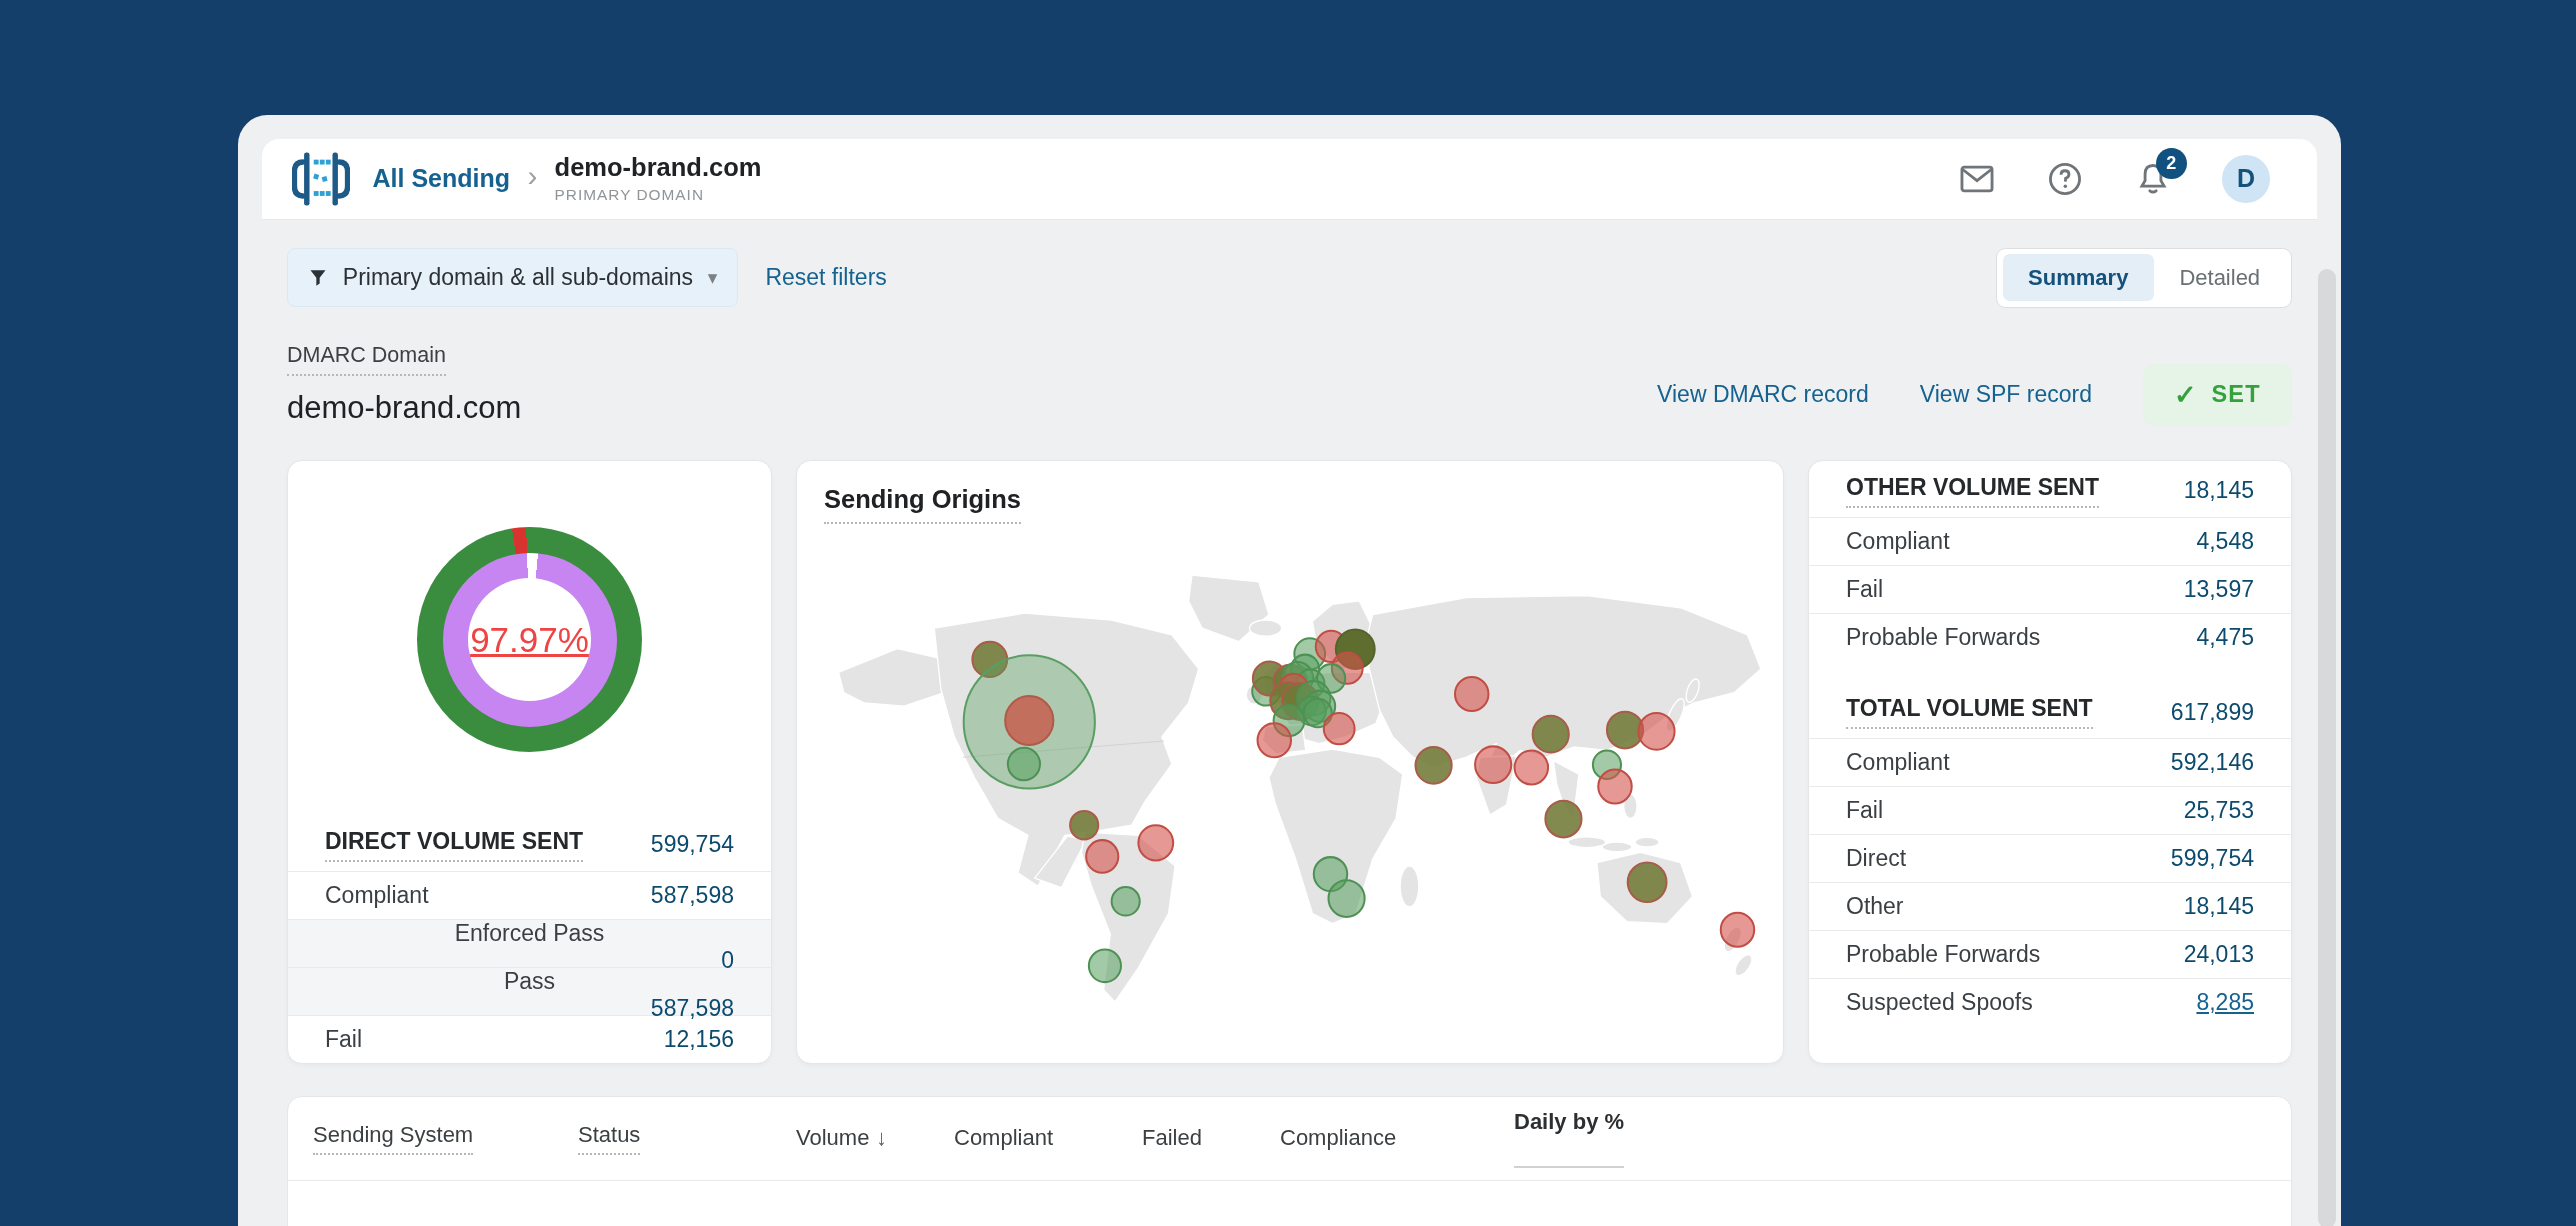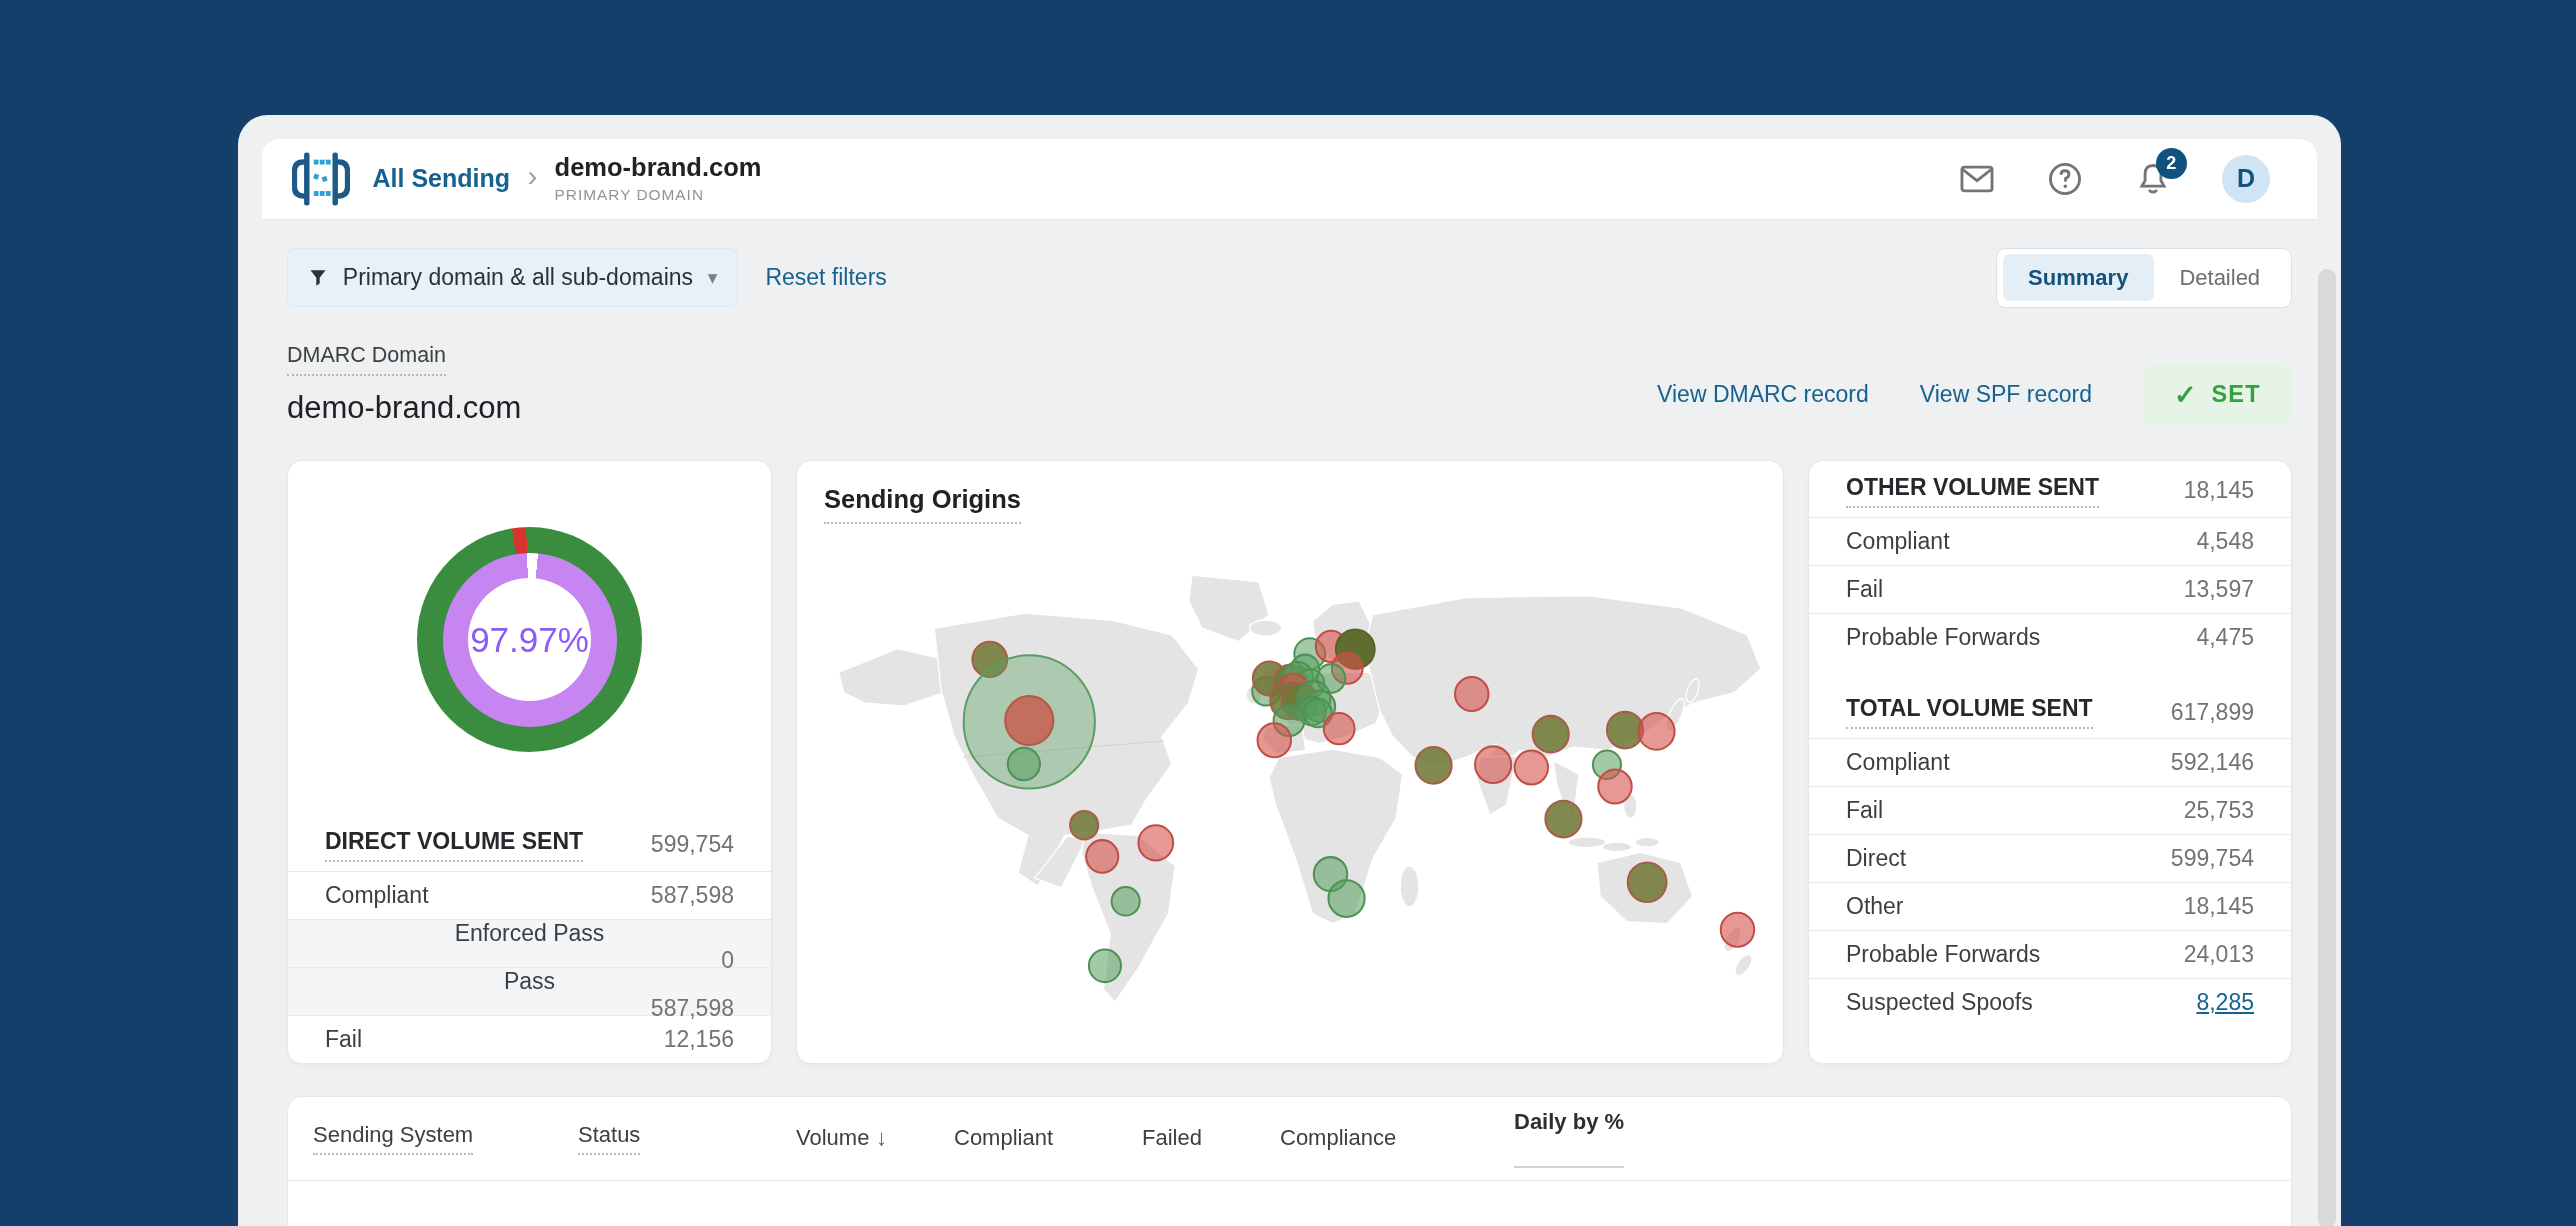--- a/index.html
+++ b/index.html
@@ -62,29 +62,29 @@
     padding-bottom:8px; border-bottom:2.7px dotted #b4b8bb; }
 
   .c-compliance { width:485px; height:604px; display:flex; flex-direction:column; }
   .cc-head { padding:24px 27px 0 27px; display:flex; align-items:flex-start; }
   .direct-badge { margin-left:auto; background:var(--orange,#f9a51a); color:#fff; font-size:19px;
     font-weight:bold; letter-spacing:1.3px; border-radius:670px; padding:9.4px 20px; }
   .donut-wrap { flex:1; display:flex; align-items:center; justify-content:center; }
   .donut { width:225px; height:225px; border-radius:50%; position:relative; }
   .donut .ring2 { position:absolute; inset:25.5px; border-radius:50%; }
   .donut .hole { position:absolute; inset:51px; border-radius:50%; background:#fff;
-    display:flex; align-items:center; justify-content:center; font-size:35px; color:#8b5cf6; }
+    display:flex; align-items:center; justify-content:center; font-size:35px; color:#ef4444;text-decoration:underline; }
 
   .stat-row { display:flex; align-items:center; height:48px; padding:0 37px;
     border-top:1.3px solid #e9eaeb; font-size:23px; color:#3a3f44; }
   .stat-row.head { border-top:none; height:52px; }
   .stat-row.head .lbl { font-weight:bold; color:#26292c; padding-bottom:5.4px;
     border-bottom:2px dotted #b4b8bb; }
   .stat-row.shaded { background:#f4f5f6;flex-direction:column; }
-  .stat-row .val { margin-left:auto; color:#737373; }
+  .stat-row .val { margin-left:auto; color:#0c4a6e; }
   .stat-row .val.link { color:var(--blue,#156290); text-decoration:underline; cursor:pointer; }
 
   .c-origins { width:988px; height:604px; position:relative; }
   .co-head { padding:24px 27px 0 27px; }
   .map-holder { position:absolute; left:0; right:0; top:72px; bottom:0; }
   .map-holder svg { width:100%; height:100%; }
   .land { fill:#e4e4e4; stroke:#ffffff; stroke-width:2; stroke-linejoin:round; }
   .border-line { fill:none; stroke:#d2d2d2; stroke-width:1.5; }
 
   .c-volume { width:484px; height:604px; padding-top:4px; }

